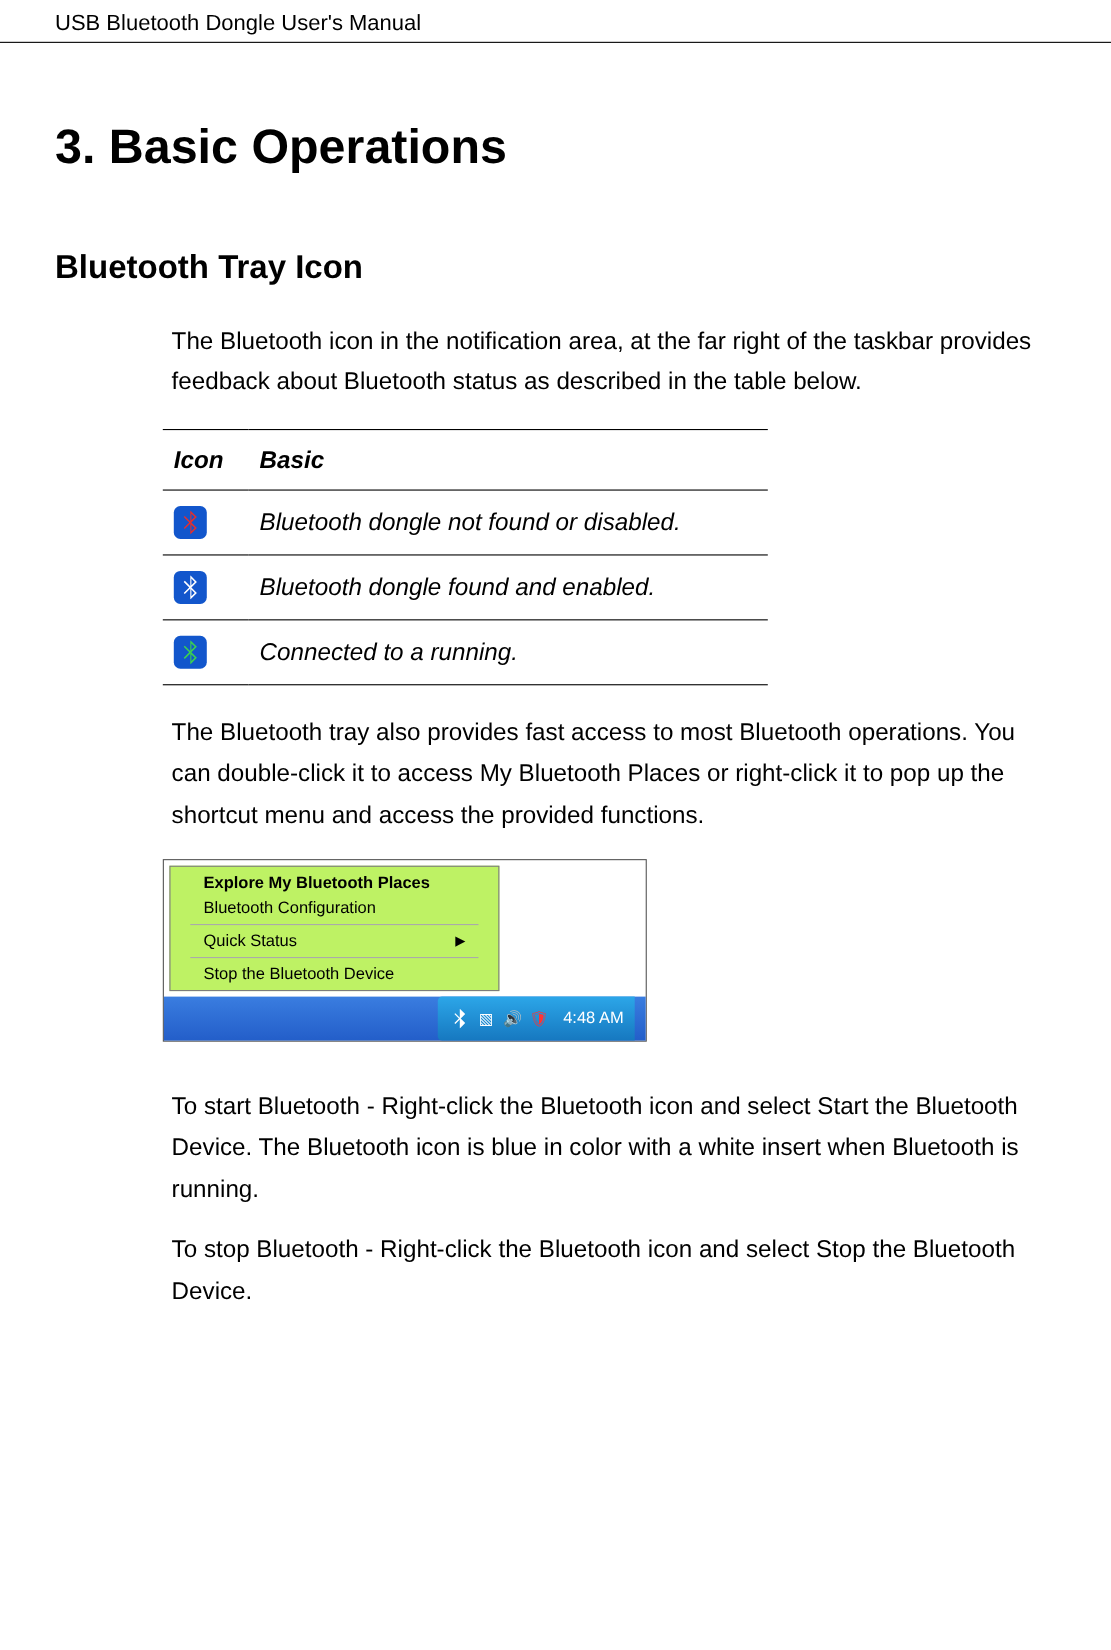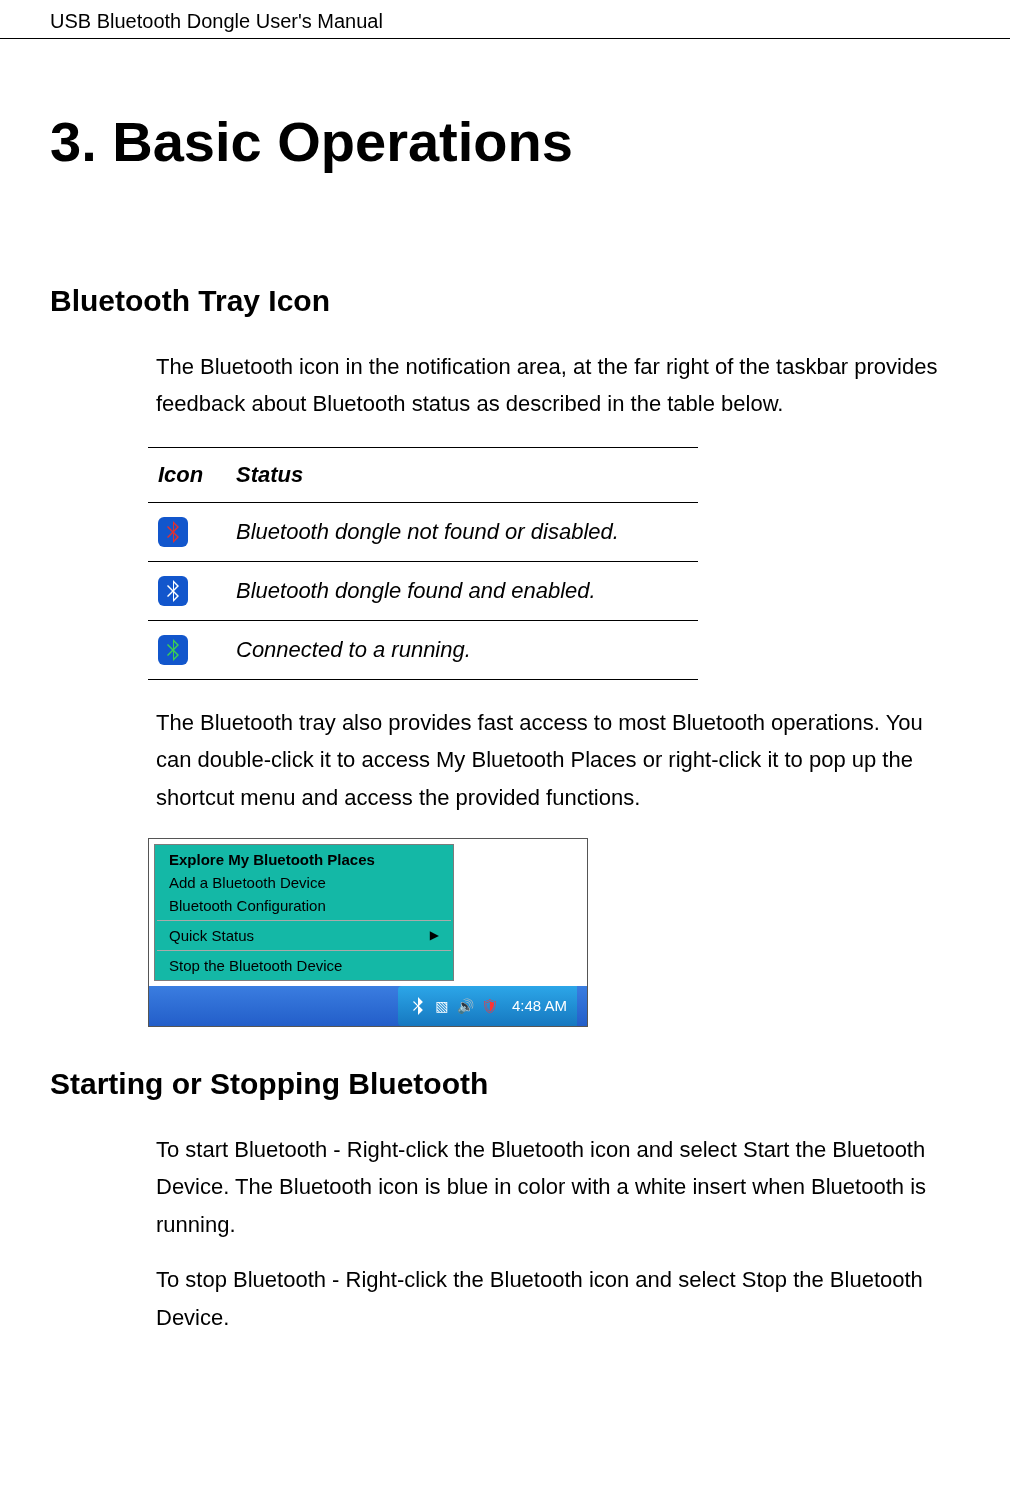--- a/index.html
+++ b/index.html
@@ -13,23 +13,23 @@
     .header {
       font-size: 20px;
       padding: 10px 78px 5px 50px;
       border-bottom: 1.5px solid #000;
       margin-bottom: 70px;
     }
     .content {
       padding: 0 50px;
     }
     h1 {
-      font-size: 56px;
+      font-size: 44px;
       font-weight: bold;
-      margin-bottom: 110px;
+      margin-bottom: 68px;
     }
     h2 {
       font-size: 30px;
       font-weight: bold;
       margin-bottom: 30px;
     }
     .body-section {
       padding-left: 58px;
     }
     p {
@@ -72,26 +72,26 @@
 
     .screenshot {
       margin: 22px 0 40px 40px;
       width: 440px;
       border: 1px solid #555;
       background: #fff;
       font-family: Tahoma, sans-serif;
       font-size: 15px;
     }
     .menu {
-      background: #14b8a6;
+      background: #bef264;
       border: 1px solid #7c7c7c;
       margin: 5px;
       width: 300px;
       float: left;
-      padding: 3px 0;
+      padding: 3px 16px;
     }
     .menu-item {
       padding: 3px 14px 3px 14px;
       display: flex;
       justify-content: space-between;
       align-items: center;
     }
     .menu-item.bold { font-weight: bold; }
     .menu-sep {
       border-top: 1px solid #aaa;
@@ -140,21 +140,21 @@
   <h1>3. Basic Operations</h1>
 
   <h2>Bluetooth Tray Icon</h2>
   <div class="body-section">
     <p>The Bluetooth icon in the notification area, at the far right of the taskbar provides feedback about Bluetooth status as described in the table below.</p>
 
     <table class="icon-table">
       <tbody>
           <tr>
         <th>Icon</th>
-        <th>Status</th>
+        <th>Basic</th>
       </tr>
       <tr>
         <td>
           <span class="bt-icon bt-blue-red">
             <svg viewBox="0 0 14 22">
                   <path d="M7 0 L13 6 L8 11 L13 16 L7 22 L7 12 L2 17 L1 16 L6 11 L1 6 L2 5 L7 10 Z M8 3 L8 9 L11 6 Z M8 13 L8 19 L11 16 Z" fill="#e03030"></path>
                 </svg>
           </span>
         </td>
         <td>Bluetooth dongle not found or disabled.</td>
@@ -182,21 +182,20 @@
     </tbody>
       </table>
 
     <p>
       <span>The Bluetooth tray also provides fast access to most Bluetooth operations. You can double-click it to access </span><strong>My Bluetooth Places</strong><span> or right-click it to pop up the shortcut menu and access the provided functions.</span>
     </p>
 
     <div class="screenshot">
       <div class="menu">
         <div class="menu-item bold">Explore My Bluetooth Places</div>
-        <div class="menu-item">Add a Bluetooth Device</div>
         <div class="menu-item">Bluetooth Configuration</div>
         <div class="menu-sep"></div>
         <div class="menu-item">
           <span>Quick Status</span>
             <span class="sub-arrow">▶</span>
         </div>
         <div class="menu-sep"></div>
         <div class="menu-item">Stop the Bluetooth Device</div>
       </div>
       <div class="taskbar">
@@ -208,21 +207,20 @@
           </span>
           <span class="tray-icon" style="color:#fff;">▧</span>
           <span class="tray-icon" style="color:#fff;">🔊</span>
           <span class="tray-icon" style="color:#f33;">🛡</span>
           <span class="tray-time">4:48 AM</span>
         </div>
       </div>
     </div>
   </div>
 
-  <h2>Starting or Stopping Bluetooth</h2>
   <div class="body-section">
     <p>
       <span>To start Bluetooth - Right-click the Bluetooth icon and select </span><strong>Start the Bluetooth Device</strong><span>. The Bluetooth icon is blue in color with a white insert when Bluetooth is running.</span>
     </p>
     <p>
       <span>To stop Bluetooth - Right-click the Bluetooth icon and select </span><strong>Stop the Bluetooth Device</strong><span>.</span>
     </p>
   </div>
 </div>
 

